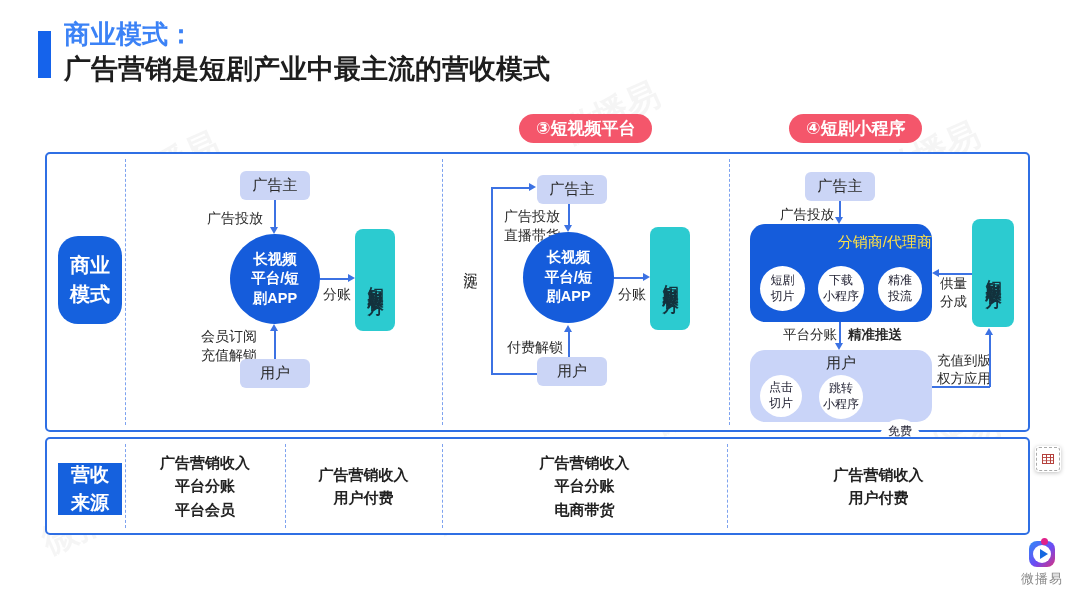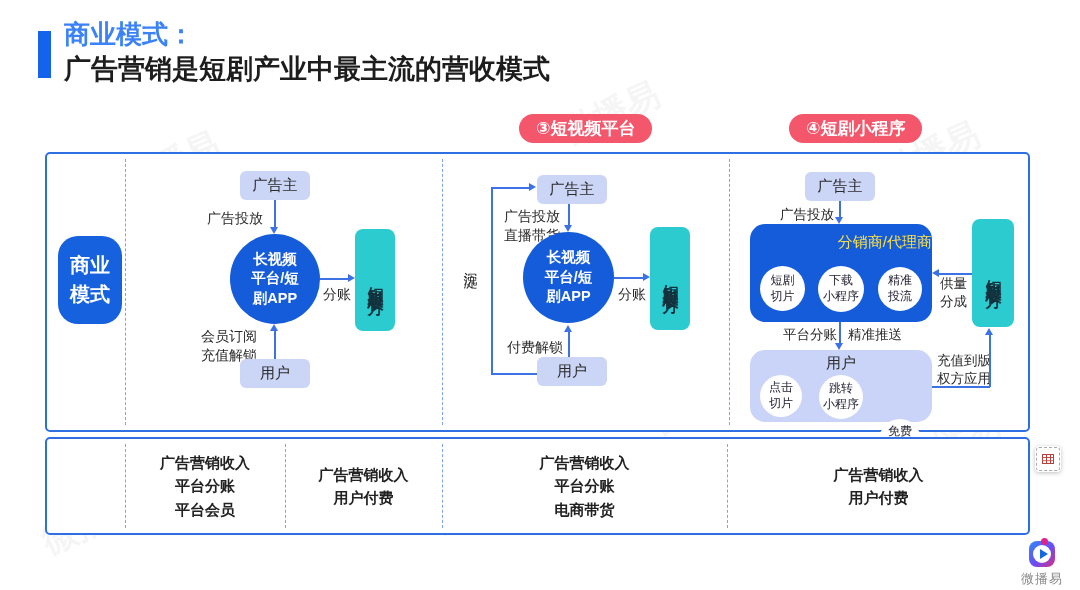--- a/index.html
+++ b/index.html
@@ -212,21 +212,21 @@
 
       <div class="teal-node" style="left:925px; top:65px; width:42px; height:108px;">
         <span class="vtext">短剧版权方</span>
       </div>
       <div class="ln" style="left:891px; top:119px; width:34px; height:1.5px;"></div>
       <div class="ah left" style="left:885px; top:115px;"></div>
 
       <div class="flow-label sm" style="left:736px; top:172px;">平台分账</div>
       <div class="ln" style="left:792px; top:168px; width:1.5px; height:22px;"></div>
       <div class="ah down" style="left:788px; top:189px;"></div>
-      <div class="flow-label sm" style="left:801px; top:172px;">精准推送</div>
+      <div class="flow-label sm" style="left:801px; top:172px;font-weight:bold;">精准推送</div>
 
       <div class="user-box">
         <div class="ub-title">用户</div>
         <div class="mini-circle" style="left:10px; top:25px; width:42px; height:42px;">
           <span>点击</span>
           <span>切片</span>
         </div>
         <div class="mini-circle" style="left:69px; top:25px; width:44px; height:44px;">
           <span>跳转</span>
           <span>小程序</span>
@@ -246,20 +246,23 @@
       <div class="ah up" style="left:938px; top:174px;"></div>
     </div>
   </div>
 
   <div class="frame revenue">
     <div class="vdash" style="left:78px;"></div>
     <div class="vdash" style="left:238px;"></div>
     <div class="vdash" style="left:395px;"></div>
     <div class="vdash" style="left:680px;"></div>
 
+    <div class="row-label" style="left:11px; top:24px; width:64px; height:52px; font-size:19px;">
+      <div class="inner">营收来源</div>
+    </div>
 
     <div class="rev-col" style="left:78px; width:160px;">
       <div>广告营销收入</div>
       <div>平台分账</div>
       <div>平台会员</div>
     </div>
     <div class="rev-col" style="left:238px; width:157px;">
       <div>广告营销收入</div>
       <div>用户付费</div>
     </div>

